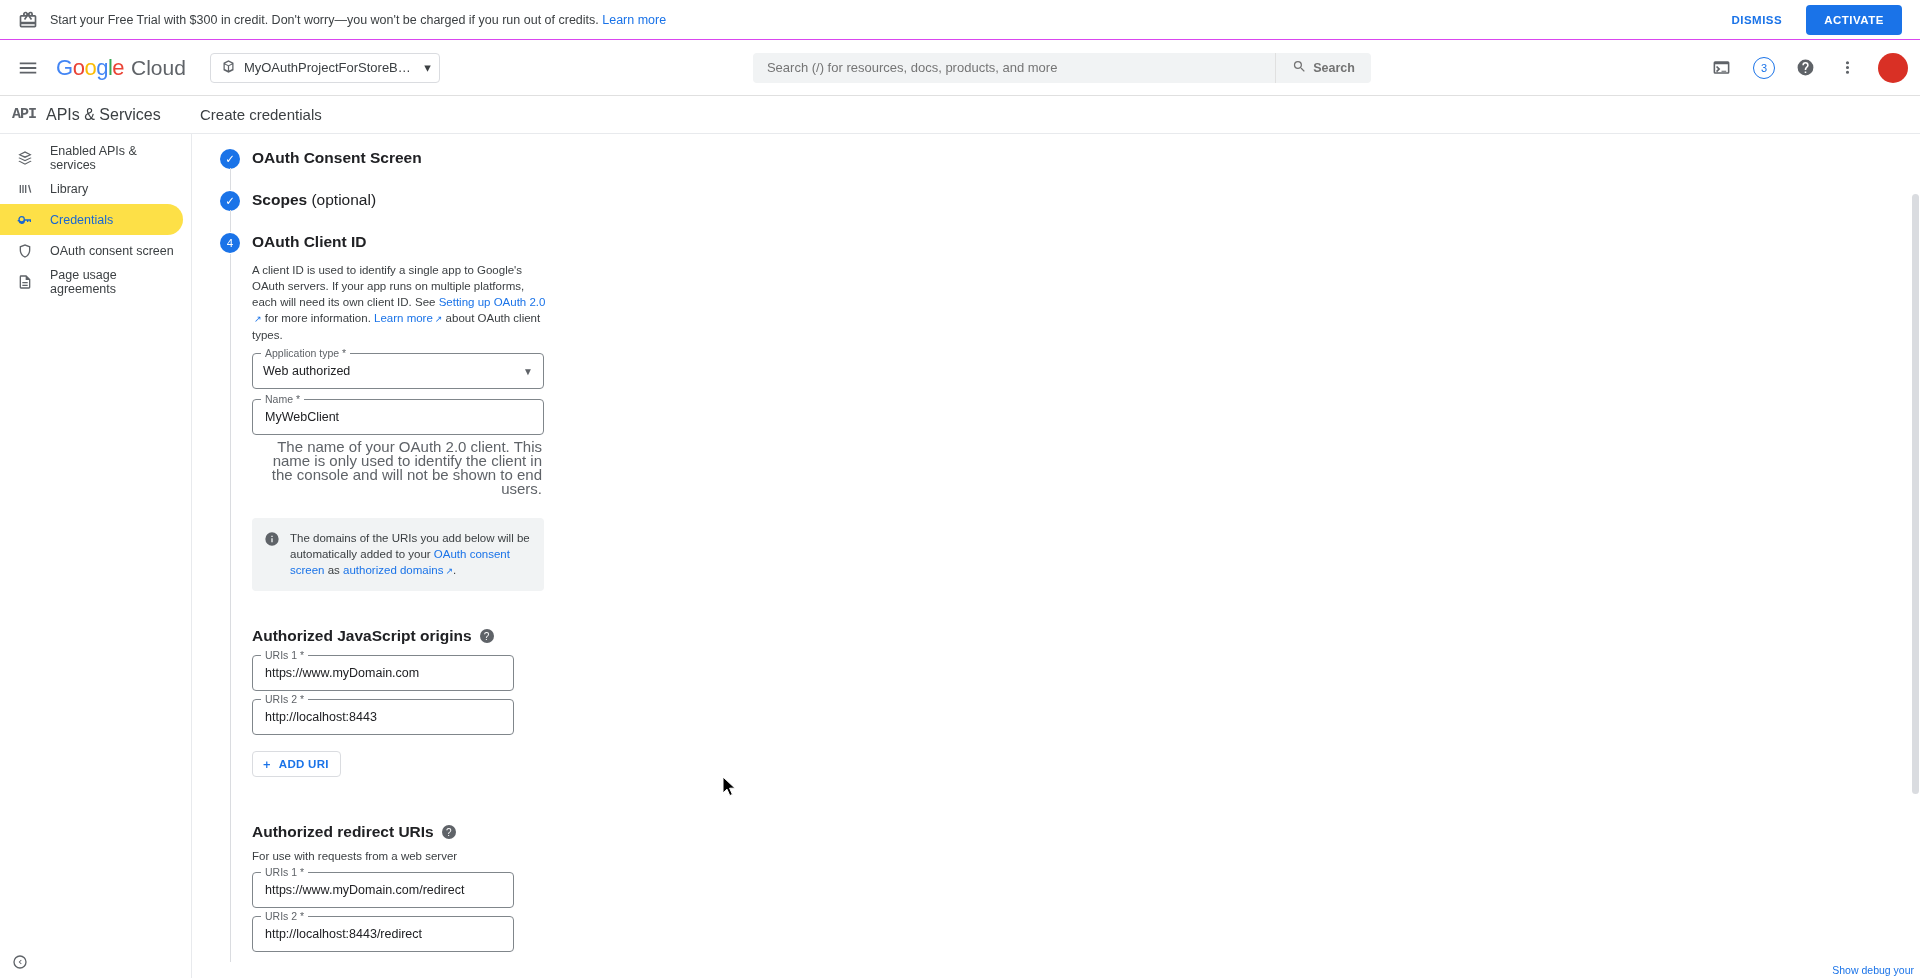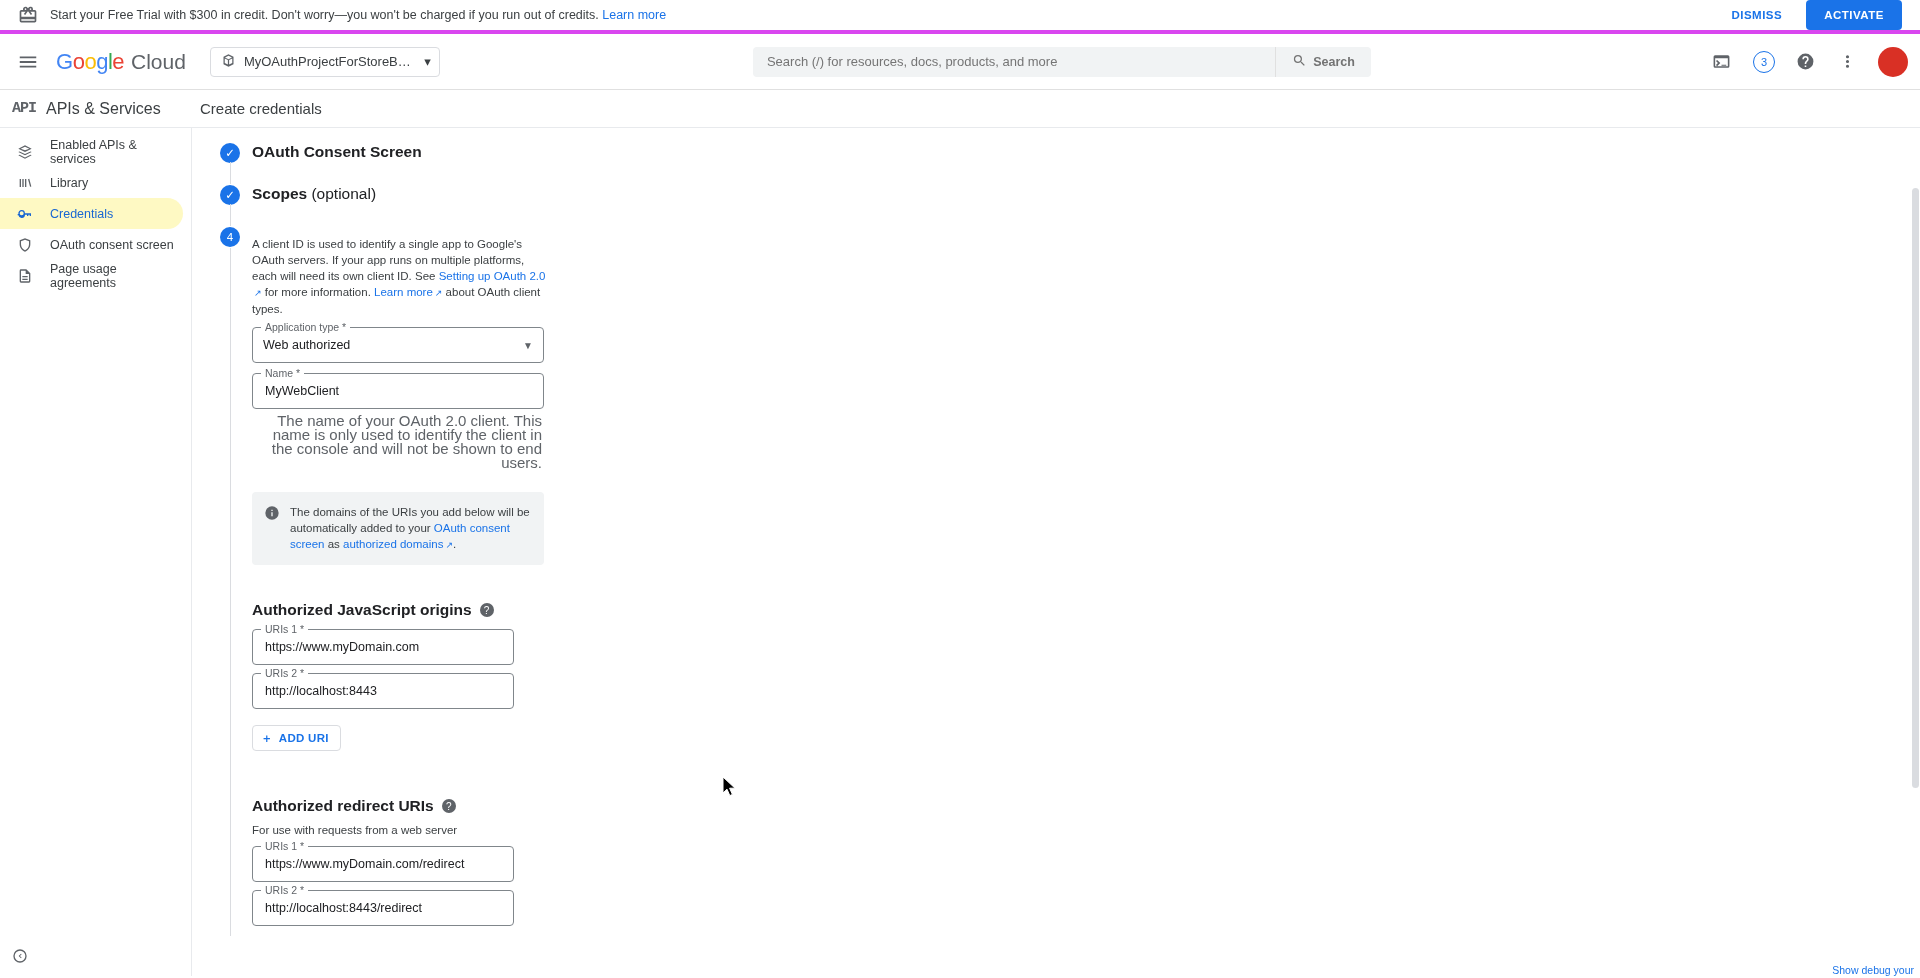--- a/index.html
+++ b/index.html
@@ -8,23 +8,23 @@
     width: 1920px; height: 978px;
     overflow: hidden;
     background: #fff;
     font-family: "Liberation Sans", sans-serif;
     color: #202124;
   }
   body { position: relative; }
 
   
   .trial-bar {
-    height: 34px;
+    height: 40px;
     background: #fff;
-    border-bottom: 4px solid #d946ef;
+    border-bottom: 1px solid #d946ef;
     display: flex;
     align-items: center;
     padding: 0 18px;
     font-size: 12.5px;
     color: #3c4043;
   }
   .trial-gift { width: 20px; height: 20px; margin-right: 12px; flex: 0 0 auto; color:#5f6368;}
   .trial-text { flex: 1 1 auto; }
   .trial-text a { color: #1a73e8; text-decoration: none; }
   .trial-actions { display: flex; align-items: center; gap: 14px; }
@@ -146,21 +146,21 @@
     padding-top: 8px;
     position: relative;
     background: #fff;
   }
   .side-item {
     display: flex; align-items: center; gap: 16px;
     height: 31px; padding-left: 16px;
     font-size: 12.5px; color: #3c4043; cursor: pointer;
     border-radius: 0 16px 16px 0; margin-right: 8px;
   }
-  .side-item.active { background: #fef9c3; color: #1967d2; }
+  .side-item.active { background: #fde047; color: #1967d2; }
   .side-item.active .sicon { color: #1967d2; }
   .sicon { width: 18px; height: 18px; color: #5f6368; display: flex; align-items: center; justify-content: center; flex: 0 0 18px;}
   .side-collapse {
     position: absolute; bottom: 8px; left: 12px;
     color: #5f6368; cursor: pointer;
   }
 
   .content {
     flex: 1 1 auto; position: relative; overflow: hidden;
     background: #fff;
@@ -421,20 +421,21 @@
           <span class="opt">(optional)</span>
         </div>
       </div>
       <div class="step-gap">
           <div class="vl"></div>
         </div>
 
       <div class="step">
         <div class="step-bullet">4</div>
         <div class="step-line"></div>
+        <div class="step-head">OAuth Client ID</div>
 
         <div class="step-body">
           <div class="desc">
             <span>A client ID is used to identify a single app to Google's OAuth servers. If your app runs on multiple platforms, each will need its own client ID. See </span><a href="#" class="lnk ext">Setting up OAuth 2.0</a><span> for more information. </span><a href="#" class="lnk ext">Learn more</a><span> about OAuth client types.</span>
           </div>
 
           
           <div class="field">
             <span class="flabel">Application type *</span>
             <span class="fvalue">Web authorized</span>

